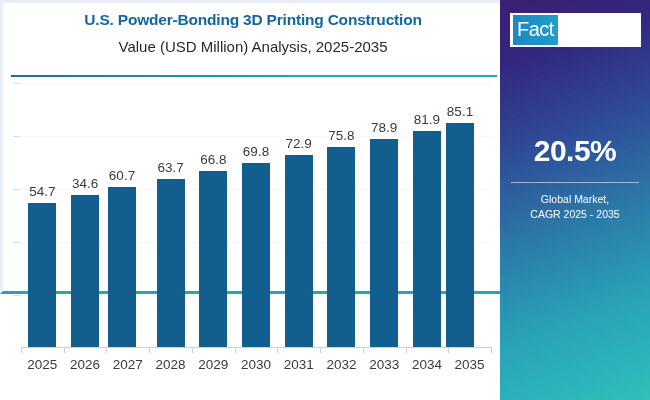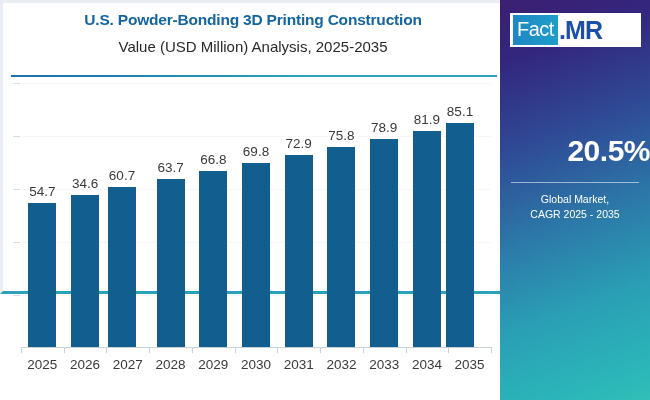--- a/index.html
+++ b/index.html
@@ -178,21 +178,21 @@
     line-height: 28px;
     letter-spacing: -0.8px;
     padding-left: 1px;
   }
 
   #cagr-value {
     position: absolute;
     left: 0;
     top: 134px;
     width: 150px;
-    text-align: right;
+    text-align: center;
     color: #ffffff;
     font-size: 30px;
     font-weight: bold;
     letter-spacing: -0.5px;
   }
   #cagr-divider {
     position: absolute;
     left: 11px;
     top: 182px;
     width: 128px;
@@ -313,21 +313,20 @@
       <div class="x-label" style="left: 402.909px;">2034</div>
       <div class="xtick" style="left: 445.273px;"></div>
       <div class="x-label" style="left: 445.636px;">2035</div>
       <div class="xtick" style="left: 488px;"></div>
     </div>
 
   <div id="brand-panel">
 
     <div id="logo">
       <span id="logo-fact">Fact</span>
-        <span id="logo-mr">.MR</span>
     </div>
 
     <div id="cagr-value">20.5%</div>
     <div id="cagr-divider"></div>
     <div id="cagr-caption">
       <div>Global Market,</div>
       <div>CAGR 2025 - 2035</div>
     </div>
 
   </div>

